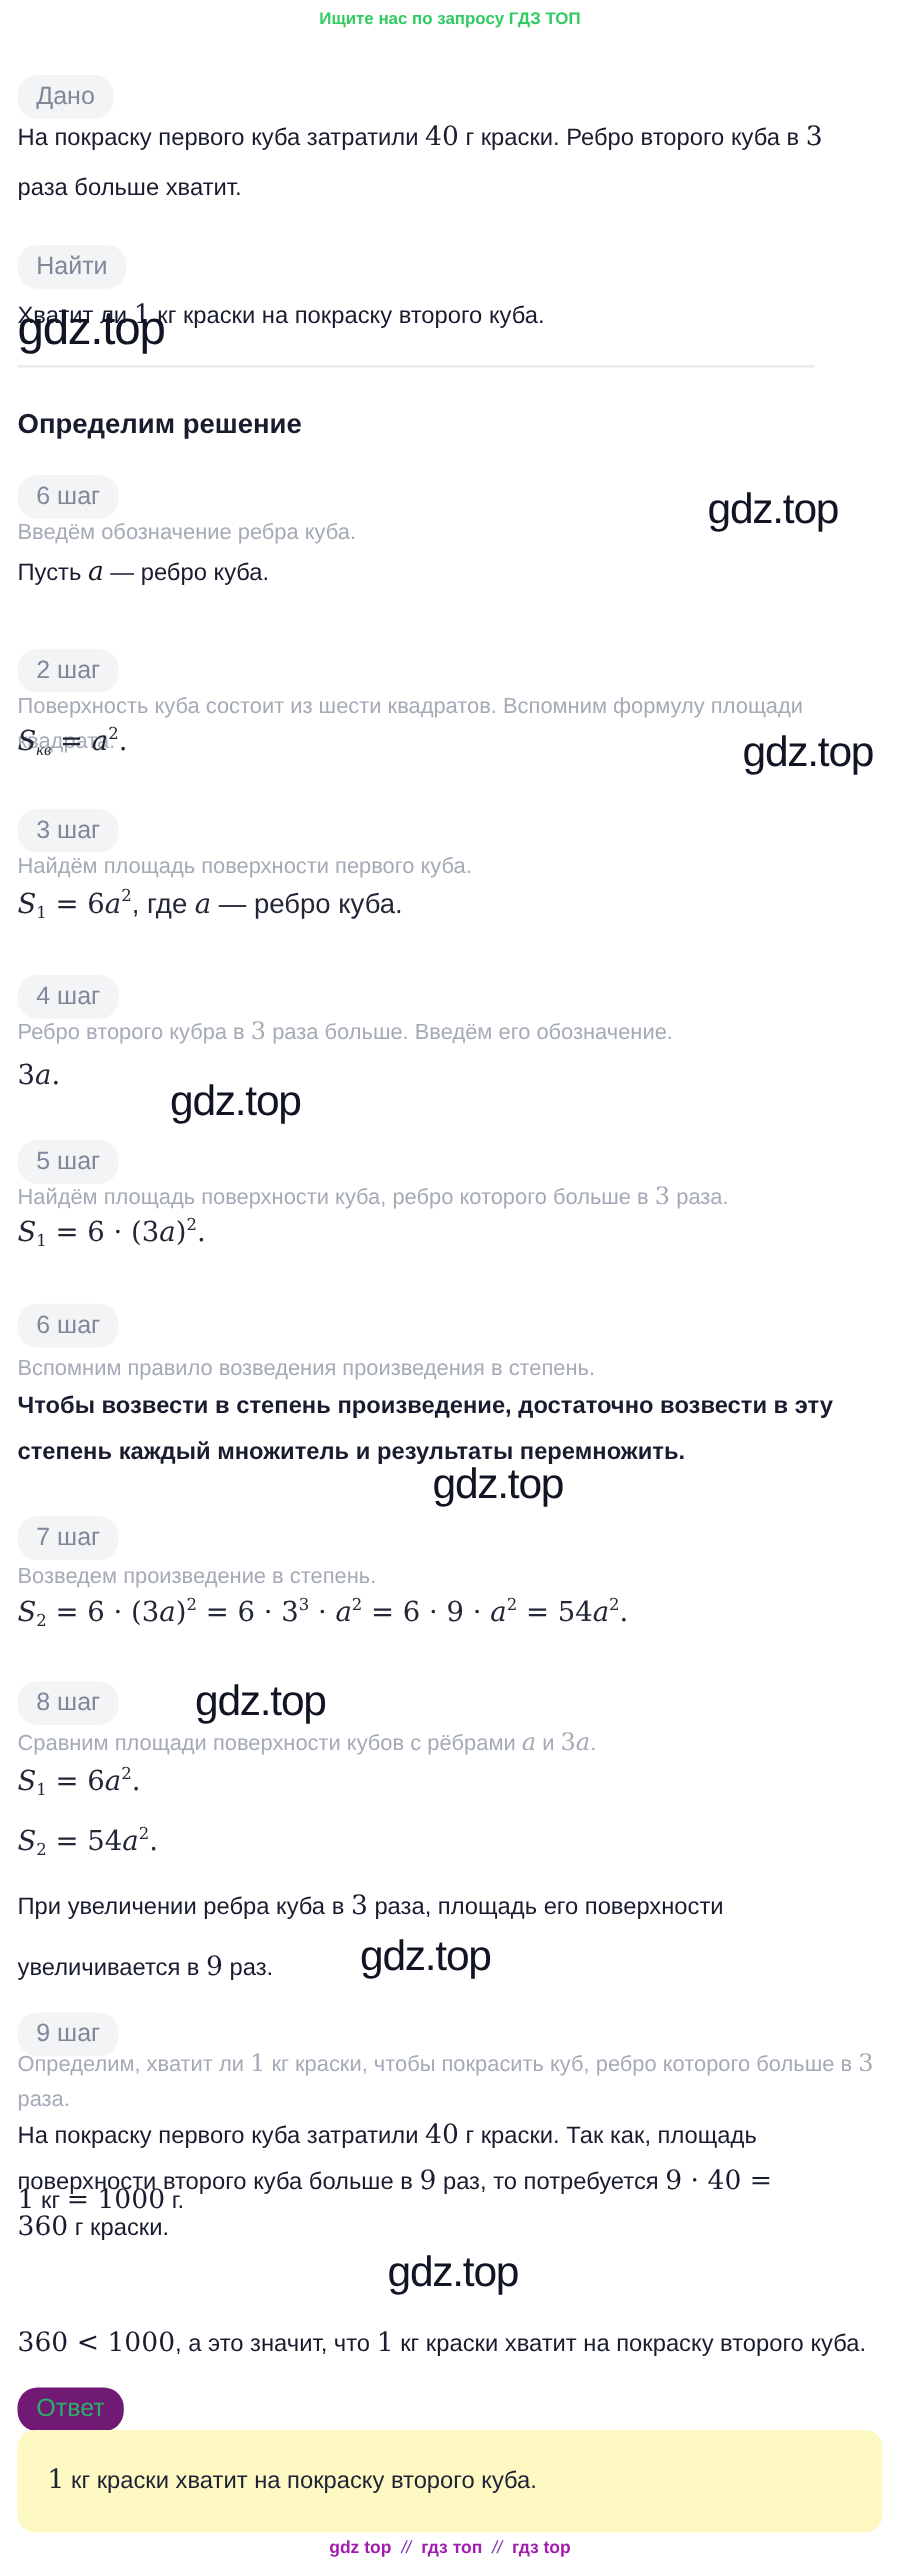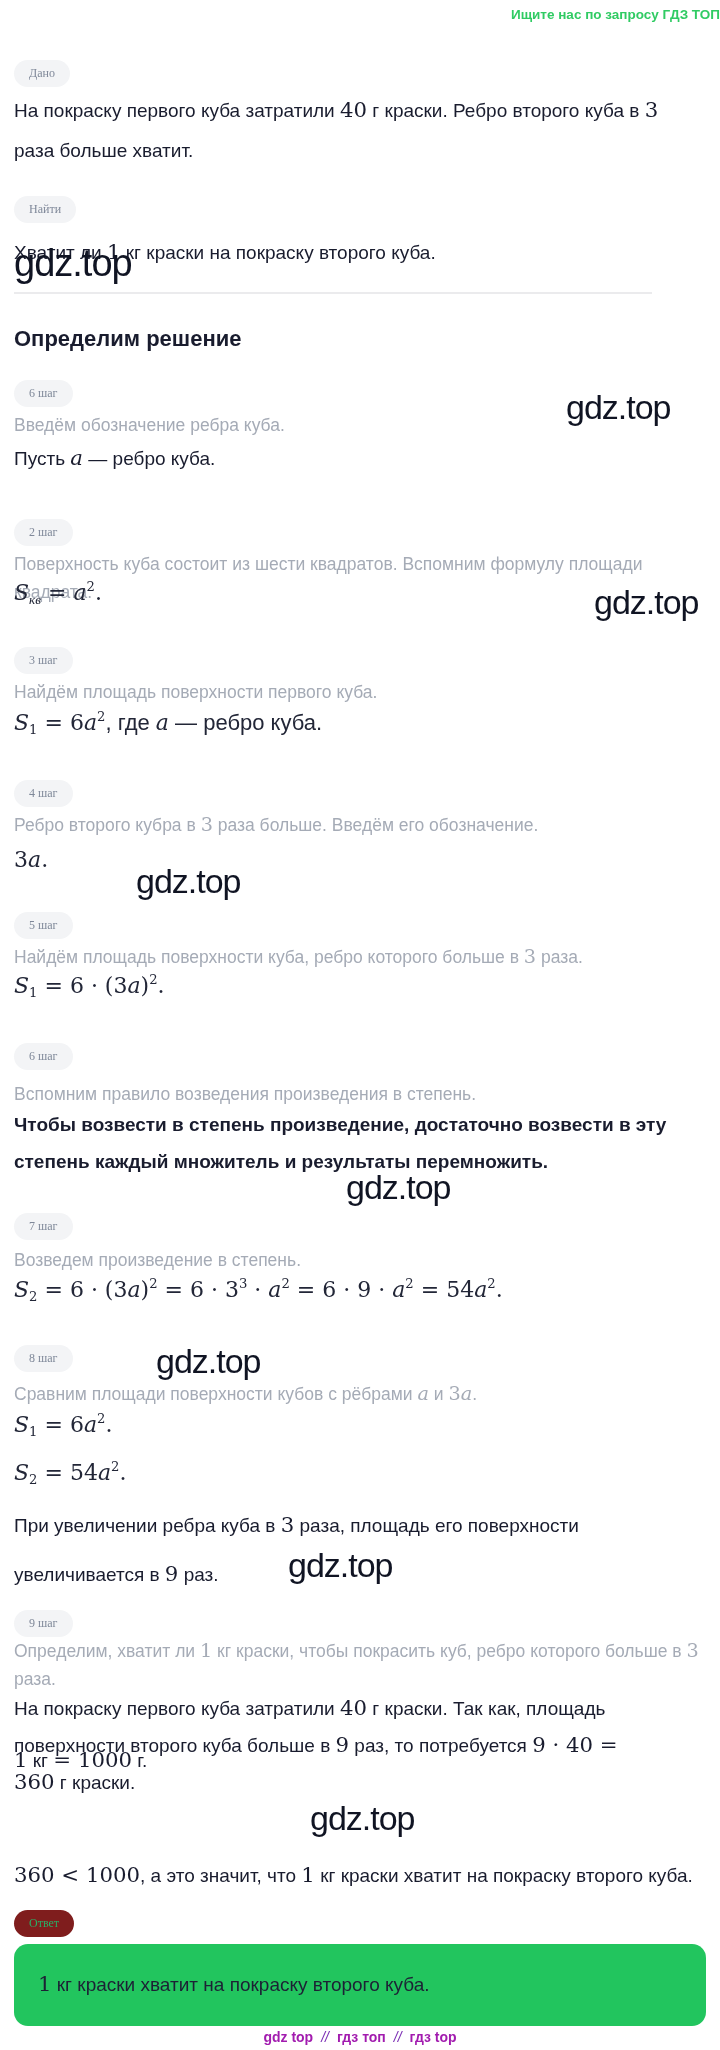--- a/index.html
+++ b/index.html
@@ -4,49 +4,49 @@
 <style>
   * { margin:0; padding:0; box-sizing:border-box; }
   html,body { width:720px; background:#ffffff; }
   body {
     position:relative; height:2050px; overflow:hidden;
     font-family:"Liberation Sans", sans-serif;
     color:#191c2e;
   }
   .abs { position:absolute; left:14px; }
   .promo {
-    position:absolute; left:0; top:7px; width:720px; text-align:right;
+    position:absolute; left:0; top:7px; width:720px; text-align:center;
     font-size:13.5px; font-weight:bold; color:#30cb63;
   }
   .badge {
     display:inline-block; background:#f3f4f6; color:#7f8899;
-    font-size:12px; padding:6px 15px; border-radius:16px; white-space:nowrap;font-family:Liberation Serif, serif;
+    font-size:20px; padding:6px 15px; border-radius:16px; white-space:nowrap;
   }
-  .badge-green { background:#7f1d1d; color:#2bae66; }
+  .badge-green { background:#701a75; color:#2bae66; }
   .text-block { font-size:19px; line-height:40px; width:690px; }
   .text-block .seg-n, .text-block .seg-v { font-size:1.12em; }
   .bold-block { font-weight:bold; }
   .desc { font-size:17.5px; line-height:28px; color:#a5abb6; width:698px; }
   .desc .seg-n, .desc .seg-v { font-size:1.1em; }
   .formula { font-size:22px; line-height:30px; color:#222637; }
   .seg-n { font-family:"DejaVu Serif", serif; }
   .seg-v { font-family:"DejaVu Serif", serif; font-style:italic; }
   .seg-s { font-family:"DejaVu Serif", serif; font-size:0.6em; position:relative; top:-0.65em; }
   .seg-b { font-family:"DejaVu Serif", serif; font-size:0.6em; position:relative; top:0.28em; }
   .seg-bi { font-family:Liberation Serif, serif; font-style:italic; font-size:0.6em; position:relative; top:0.28em; }
   .divider { position:absolute; left:14px; top:292px; width:638px; height:2px; background:#ebebed; }
   .title { font-size:22px; font-weight:bold; }
   .wm {
     position:absolute; font-size:34px; font-weight:500; color:#101423;
     letter-spacing:-1px; white-space:nowrap;
   }
   .wm-big { font-size:38px; }
   .answer-box {
     position:absolute; left:14px; top:1944px; width:692px; height:82px;
-    background:#22c55e; border-radius:14px; padding:27px 24px;
+    background:#fef9c3; border-radius:14px; padding:27px 24px;
     font-size:19px; color:#1d2135;
   }
   .answer-box .seg-n { font-size:1.12em; }
   .footer {
     position:absolute; left:0; top:2029px; width:720px; text-align:center;
     font-size:14px; font-weight:bold; color:#7b2fb4;
   }
   .footer a { color:#a21caf; text-decoration:none; }
   .footer .sep { font-style:italic; padding:0 8px; font-weight:normal; }
 </style>

